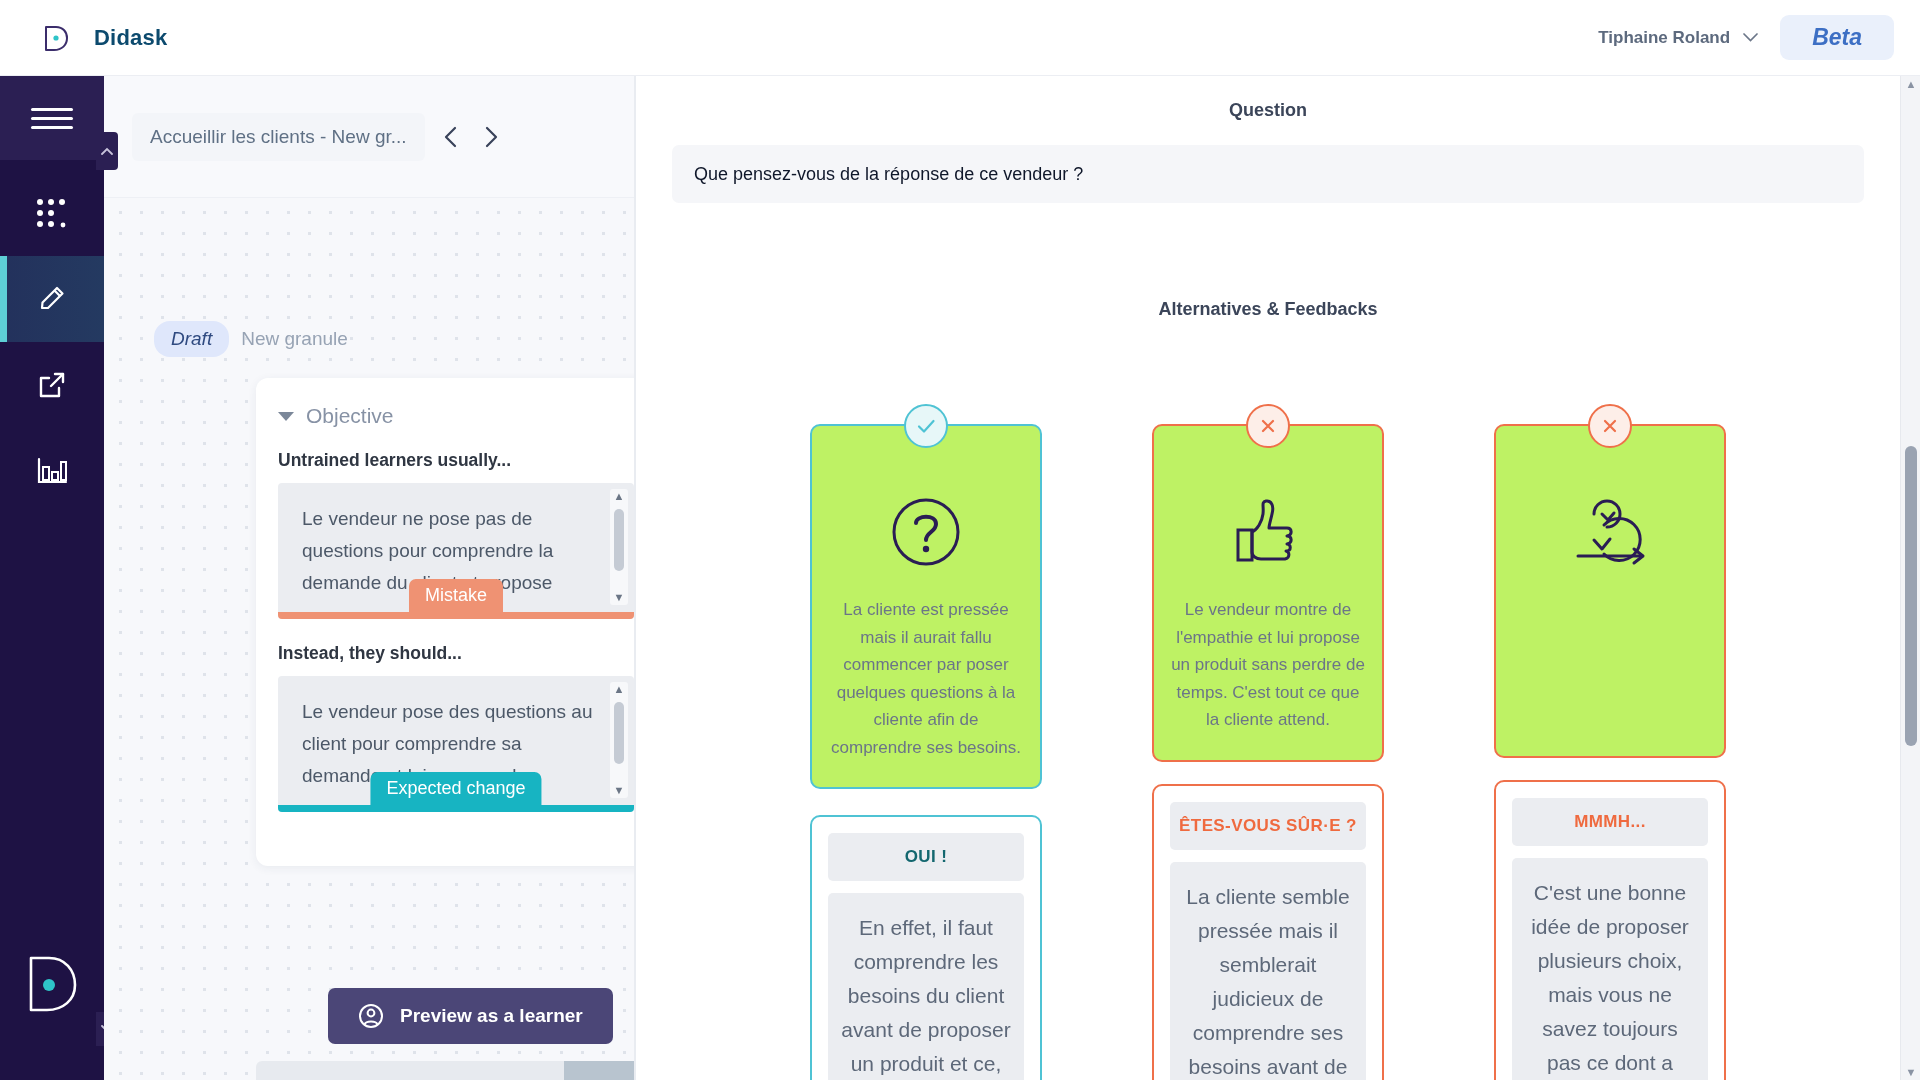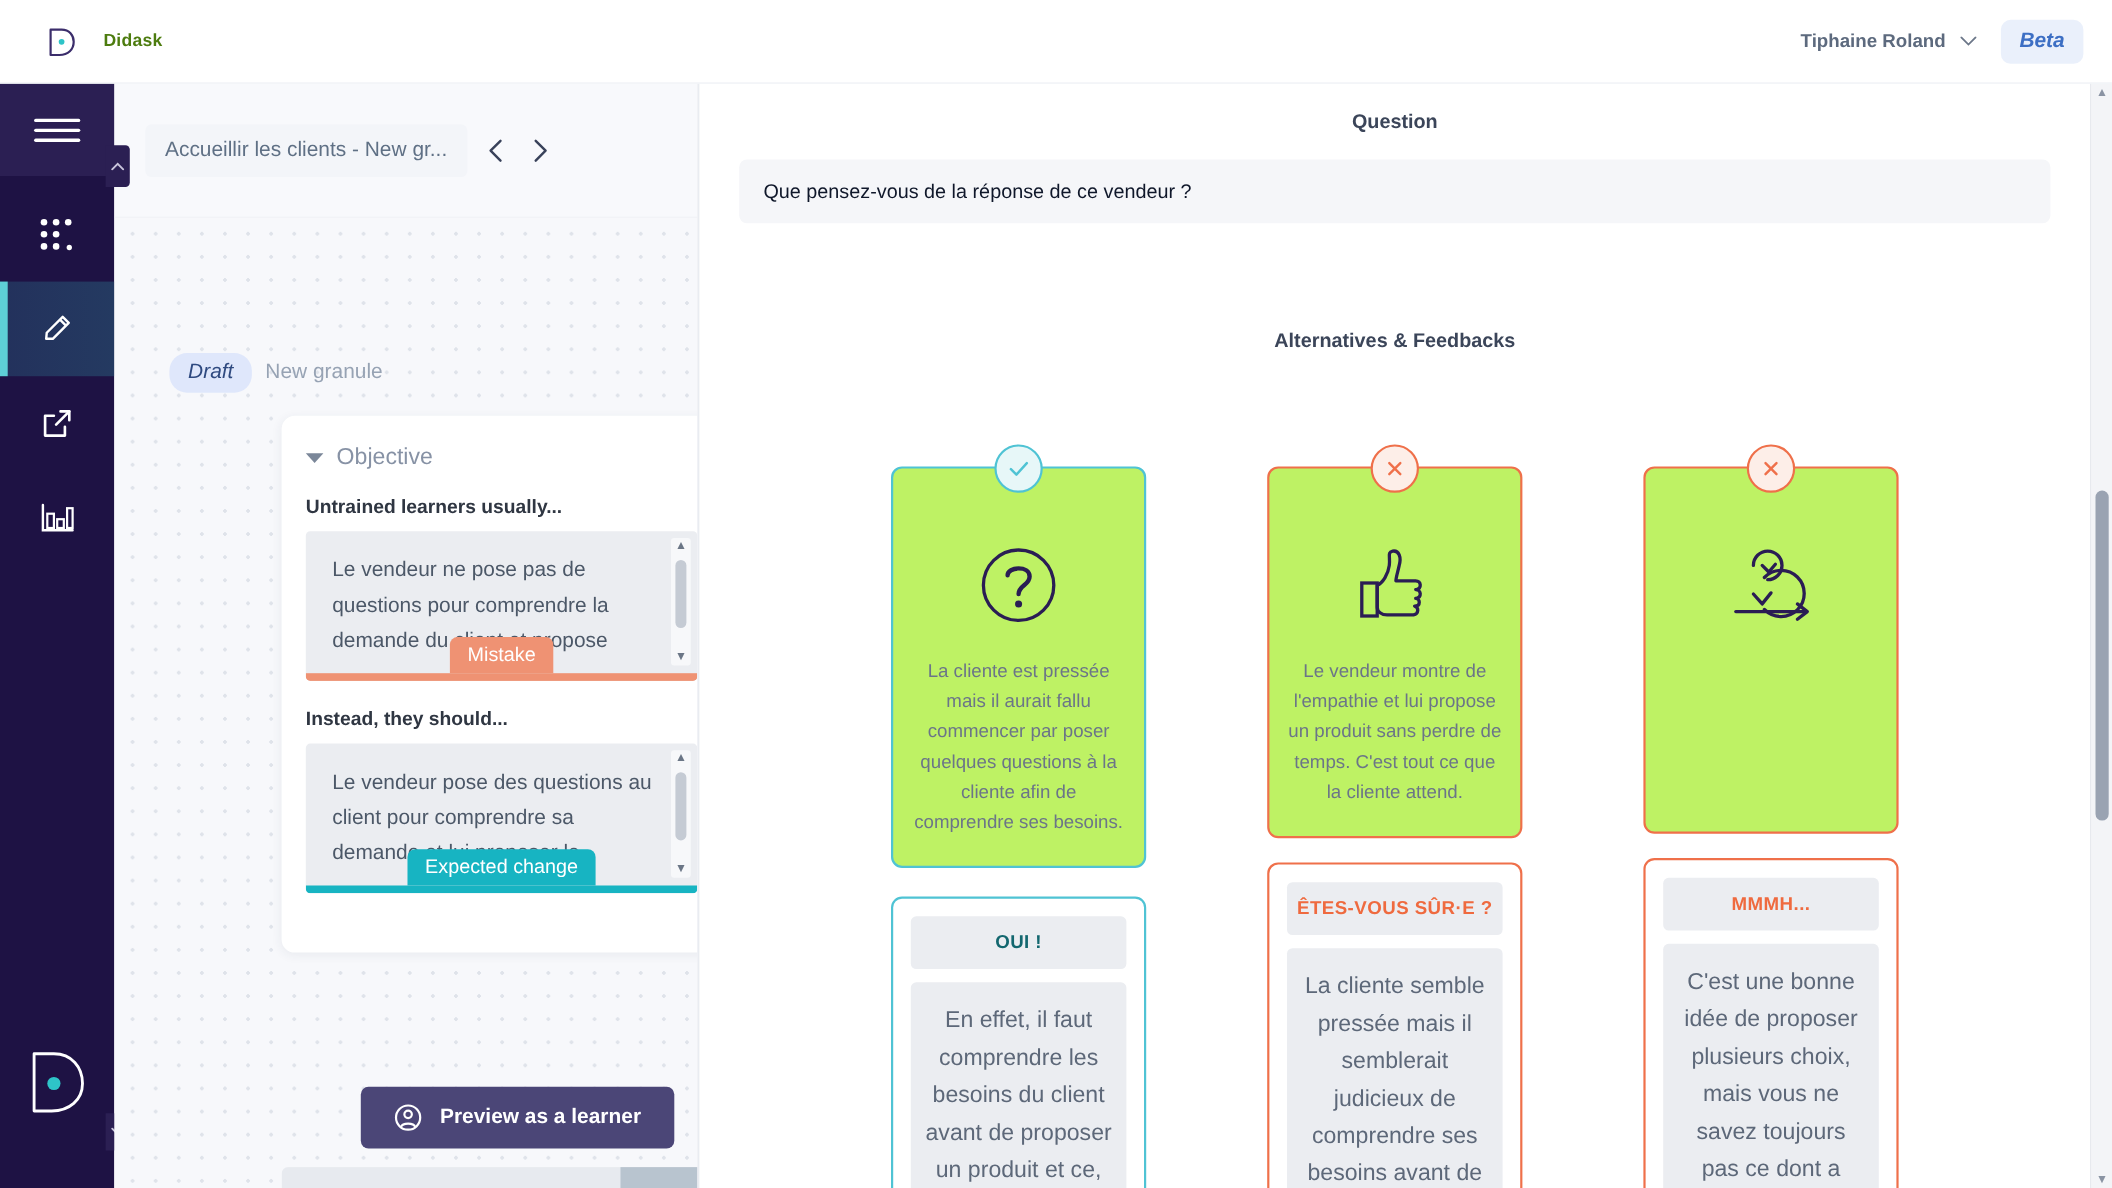--- a/index.html
+++ b/index.html
@@ -15,37 +15,37 @@
     position: absolute; top: 0; left: 0;
     width: 1920px; height: 76px;
     background: #ffffff;
     border-bottom: 1px solid #eceef3;
     display: flex; align-items: center;
     z-index: 40;
   }
   .brand-logo { margin-left: 38px; width: 34px; height: 34px; display:flex; align-items:center; justify-content:center;}
   .brand-name {
     margin-left: 22px;
-    font-size: 16px; font-weight: 700; color: #4d7c0f;
+    font-size: 22px; font-weight: 700; color: #0c4a6e;
     letter-spacing: .2px;
   }
   .topbar-right {
     margin-left: auto; display: flex; align-items: center; gap: 22px;
     margin-right: 26px;
   }
   .user-name {
     font-size: 17px; font-weight: 700; color: #5d6a7e;
     display:flex; align-items:center; gap:13px;
   }
   .chev-down { display:inline-block; }
   .beta-badge {
     background: #eaf0fb; color: #3d6fc4;
     font-style: italic; font-weight: 700;
-    font-size: 19px;
-    padding: 9px 17px; border-radius: 9px;
+    font-size: 23px;
+    padding: 9px 32px; border-radius: 9px;
   }
 
   
   .rail {
     position: absolute; top: 76px; left: 0;
     width: 104px; height: 1004px;
     background: #1e1244;
   }
   .rail-burger {
     height: 84px; background: #2b1f53;

